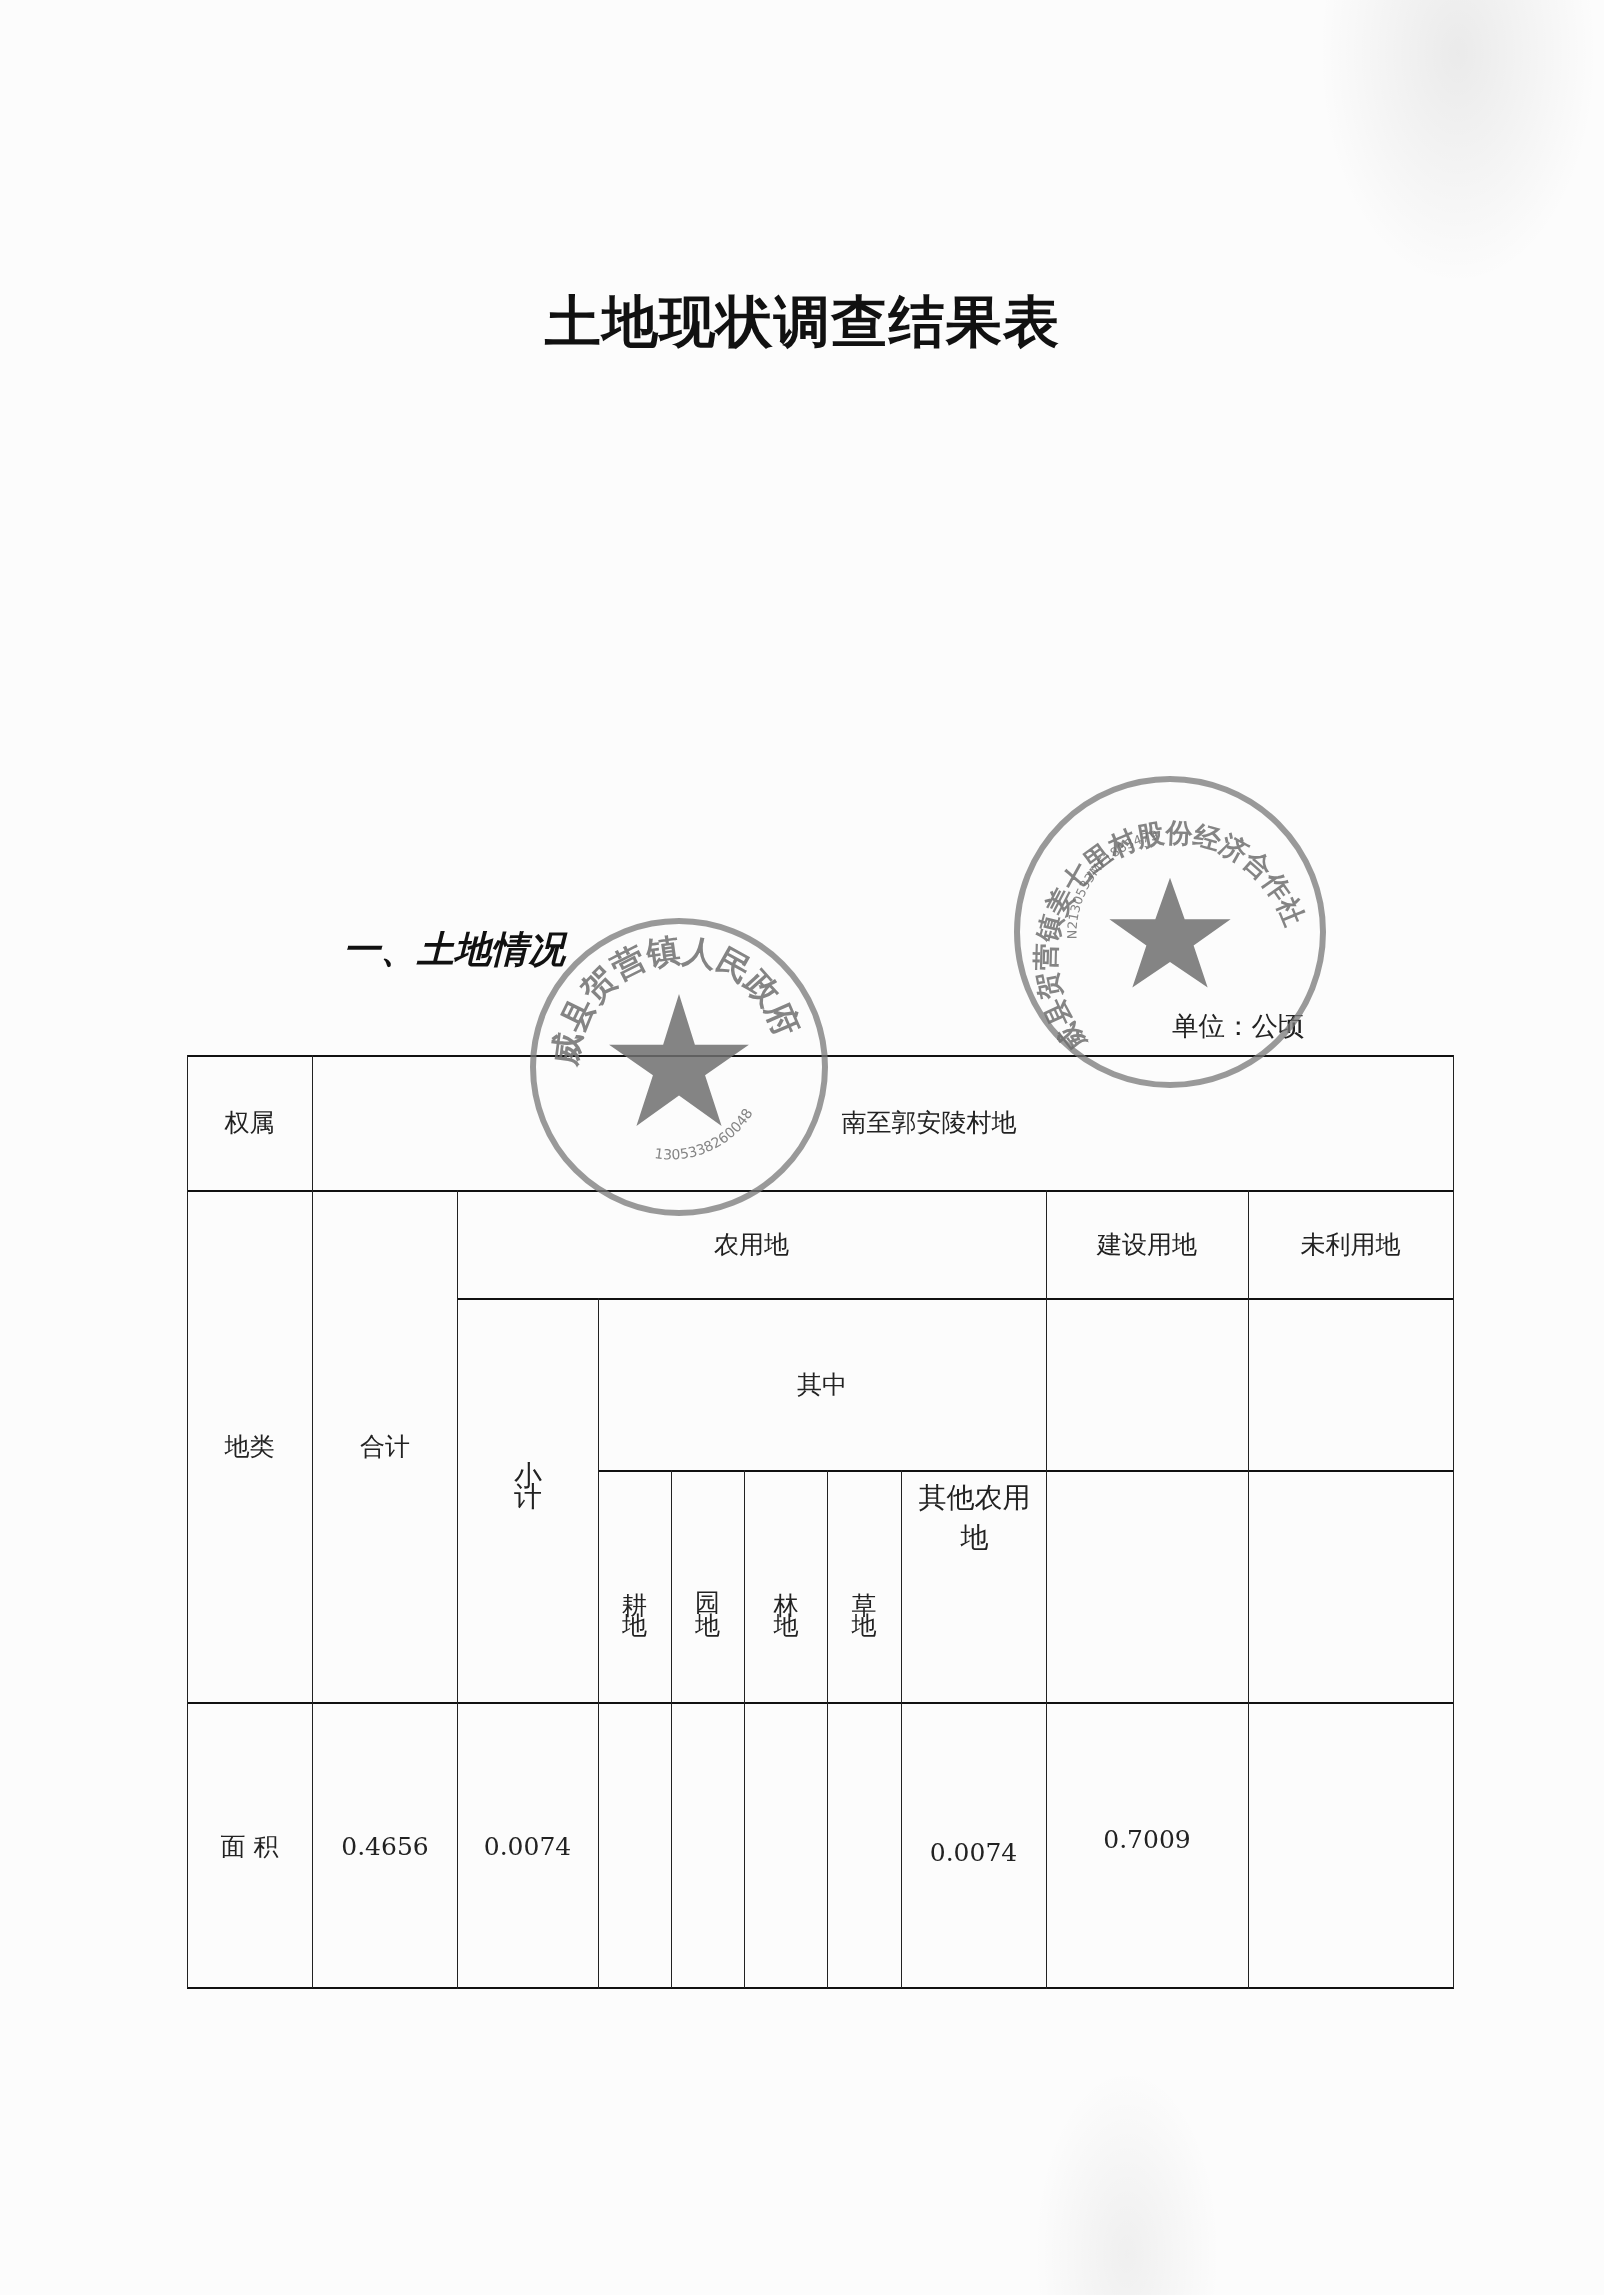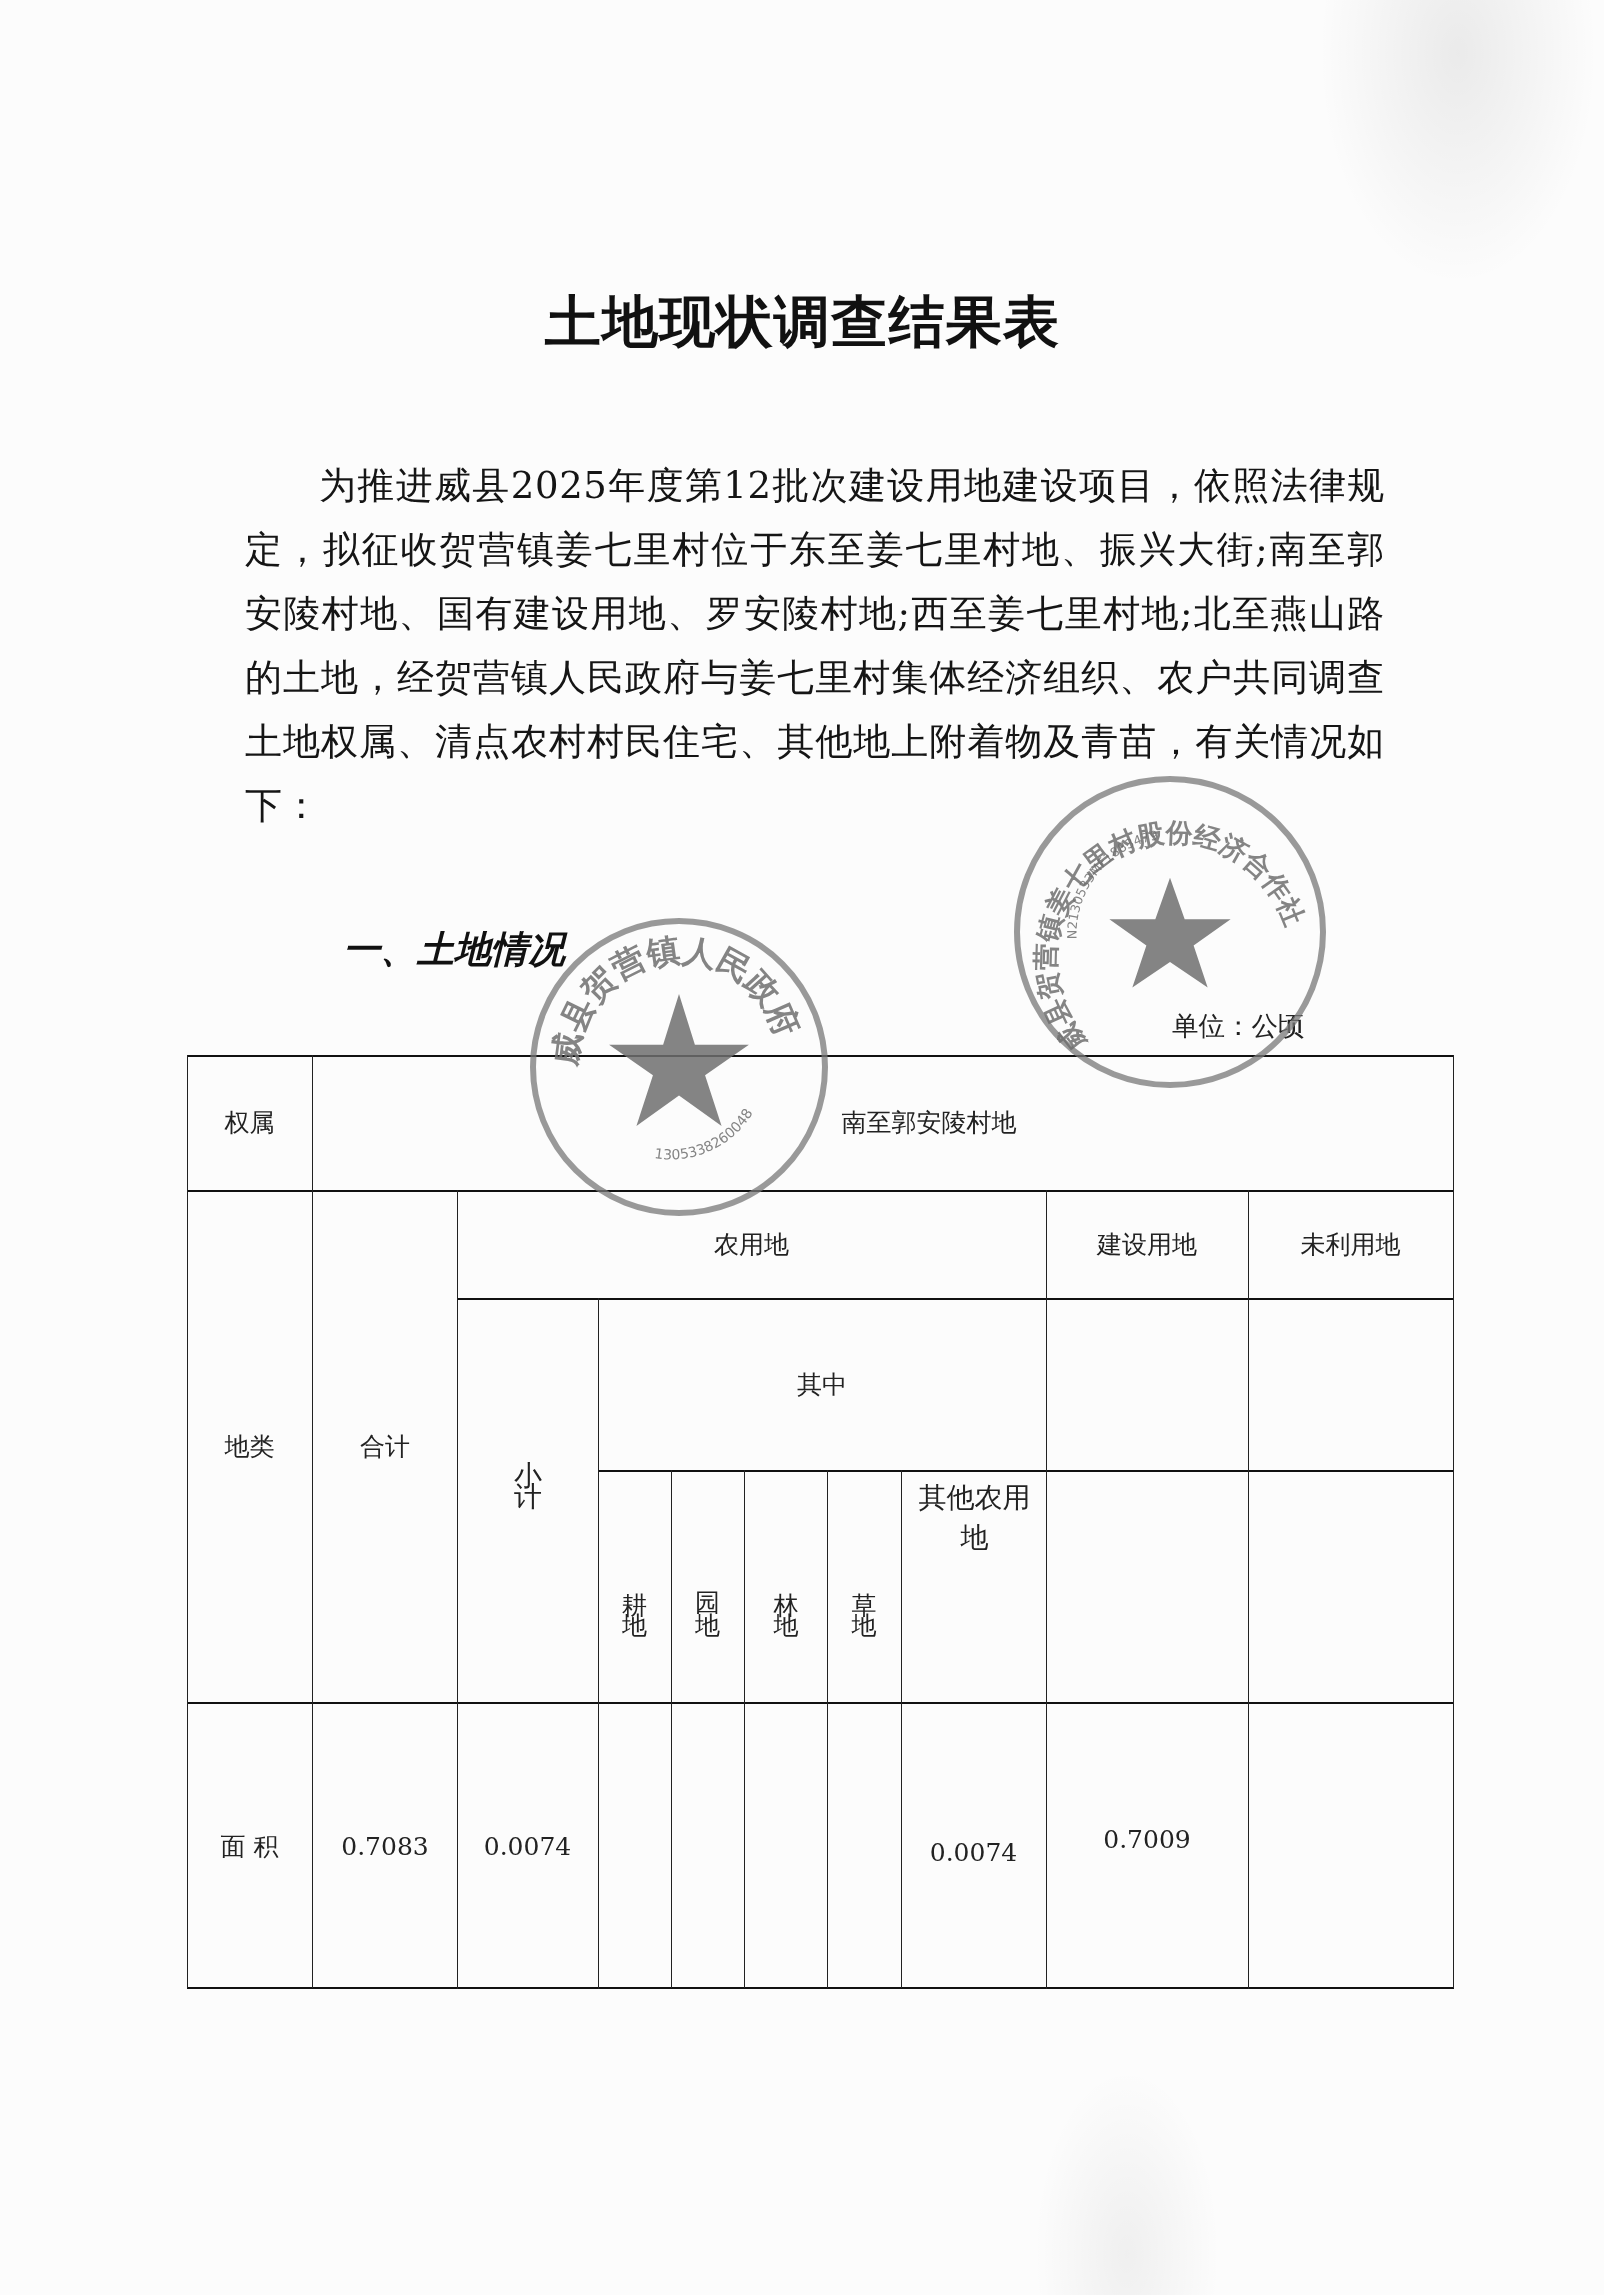--- a/index.html
+++ b/index.html
@@ -56,21 +56,20 @@
   }
   .stamp svg { position: absolute; left: 0; top: 0; width: 100%; height: 100%; }
 </style>
 </head>
 <body>
 
 <div class="page">
 
   <div class="title">土地现状调查结果表</div>
 
-  <div class="para">为推进威县2025年度第12批次建设用地建设项目，依照法律规定，拟征收贺营镇姜七里村位于东至姜七里村地、振兴大街;南至郭安陵村地、国有建设用地、罗安陵村地;西至姜七里村地;北至燕山路的土地，经贺营镇人民政府与姜七里村集体经济组织、农户共同调查土地权属、清点农村村民住宅、其他地上附着物及青苗，有关情况如下：</div>
 
   <div class="section-heading">一、土地情况</div>
 
   <div class="unit">单位：公顷</div>
 
   <div>
 
     <div class="hline" style="left:187px; top:1055px; width:1267px;"></div>
     <div class="hline" style="left:187px; top:1190px; width:1267px;"></div>
     <div class="hline" style="left:457px; top:1298px; width:996px;"></div>
@@ -112,21 +111,21 @@
     </div>
     <div class="cell" style="left:744px; top:1525px; width:84px; height:133px;">
       <span class="vtext">林地</span>
     </div>
     <div class="cell" style="left:827px; top:1525px; width:74px; height:133px;">
       <span class="vtext">草地</span>
     </div>
     <div class="cell" style="left:915px; top:1475px; width:119px; height:86px; line-height:40px; font-size:28px;">其他农用地</div>
 
     <div class="cell" style="left:187px; top:1704px; width:125px; height:284px;">面 积</div>
-    <div class="cell" style="left:312px; top:1704px; width:146px; height:284px;">0.7083</div>
+    <div class="cell" style="left:312px; top:1704px; width:146px; height:284px;">0.4656</div>
     <div class="cell" style="left:457px; top:1704px; width:141px; height:284px;">0.0074</div>
     <div class="cell" style="left:598px; top:1704px; width:73px; height:284px;"></div>
     <div class="cell" style="left:671px; top:1704px; width:73px; height:284px;"></div>
     <div class="cell" style="left:744px; top:1704px; width:84px; height:284px;"></div>
     <div class="cell" style="left:827px; top:1704px; width:74px; height:284px;"></div>
     <div class="cell" style="left:901px; top:1710px; width:145px; height:284px;">0.0074</div>
     <div class="cell" style="left:1046px; top:1697px; width:202px; height:284px;">0.7009</div>
     <div class="cell" style="left:1248px; top:1704px; width:205px; height:284px;"></div>
   </div>
 

